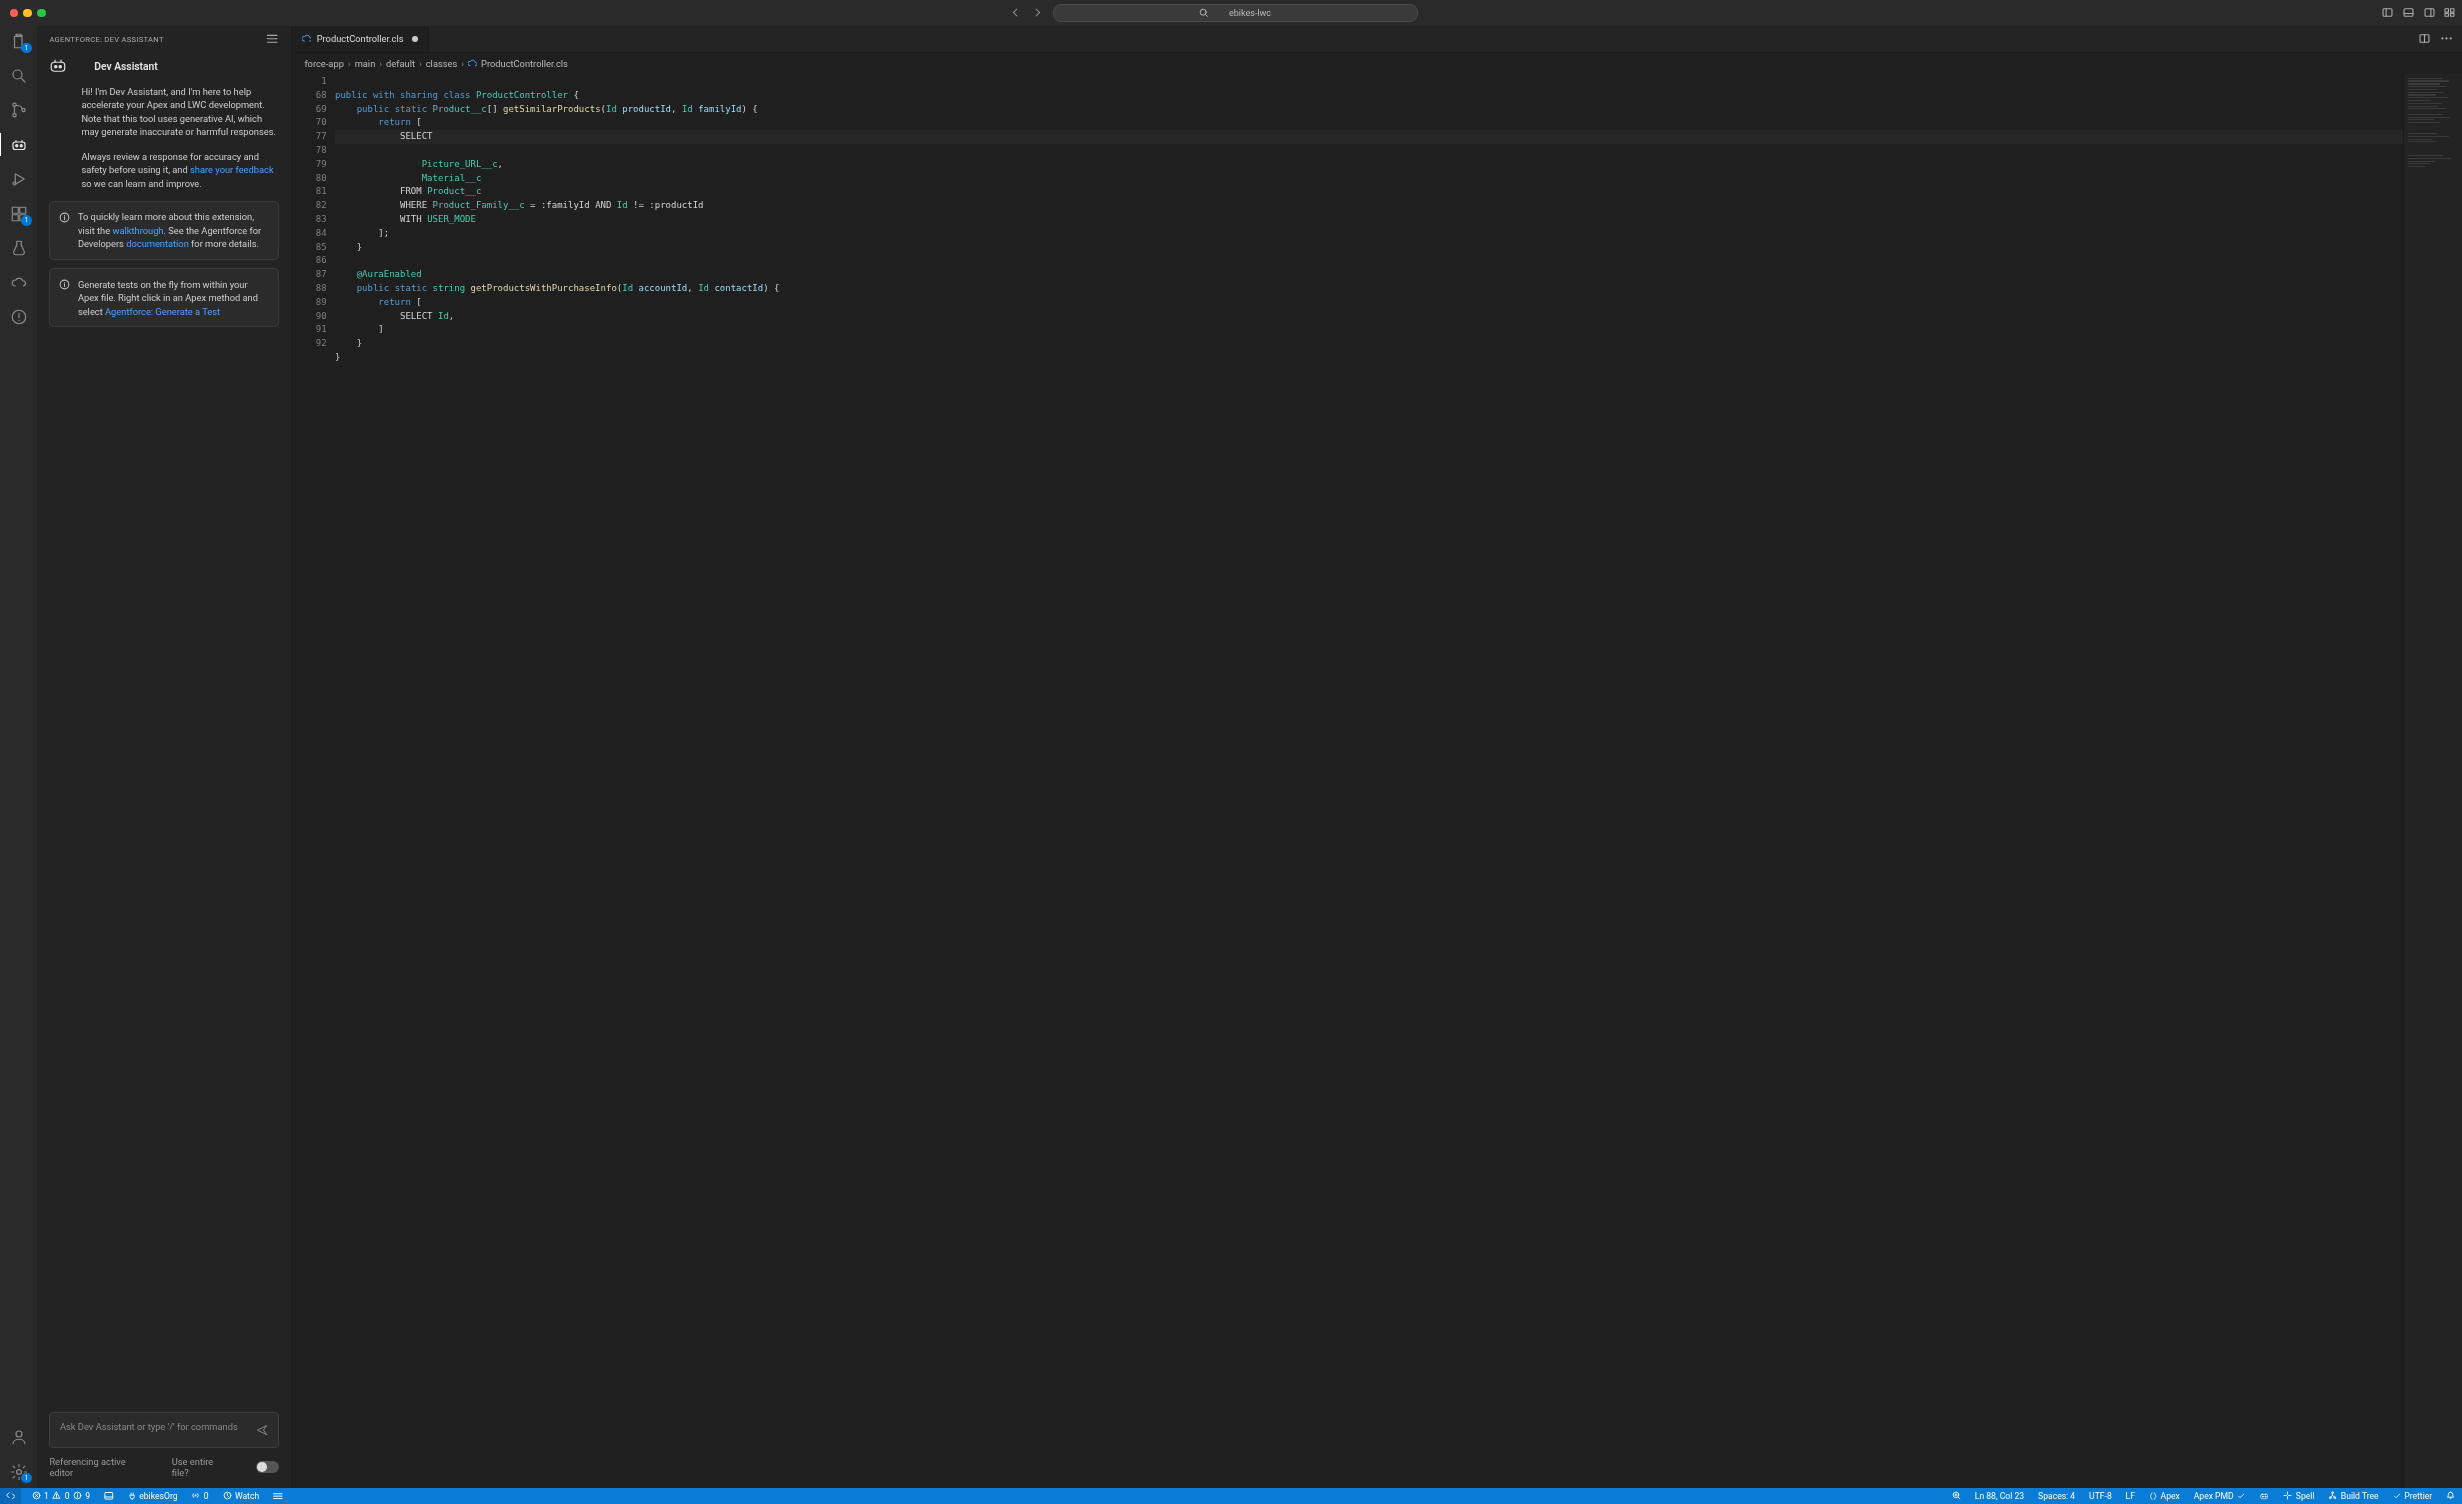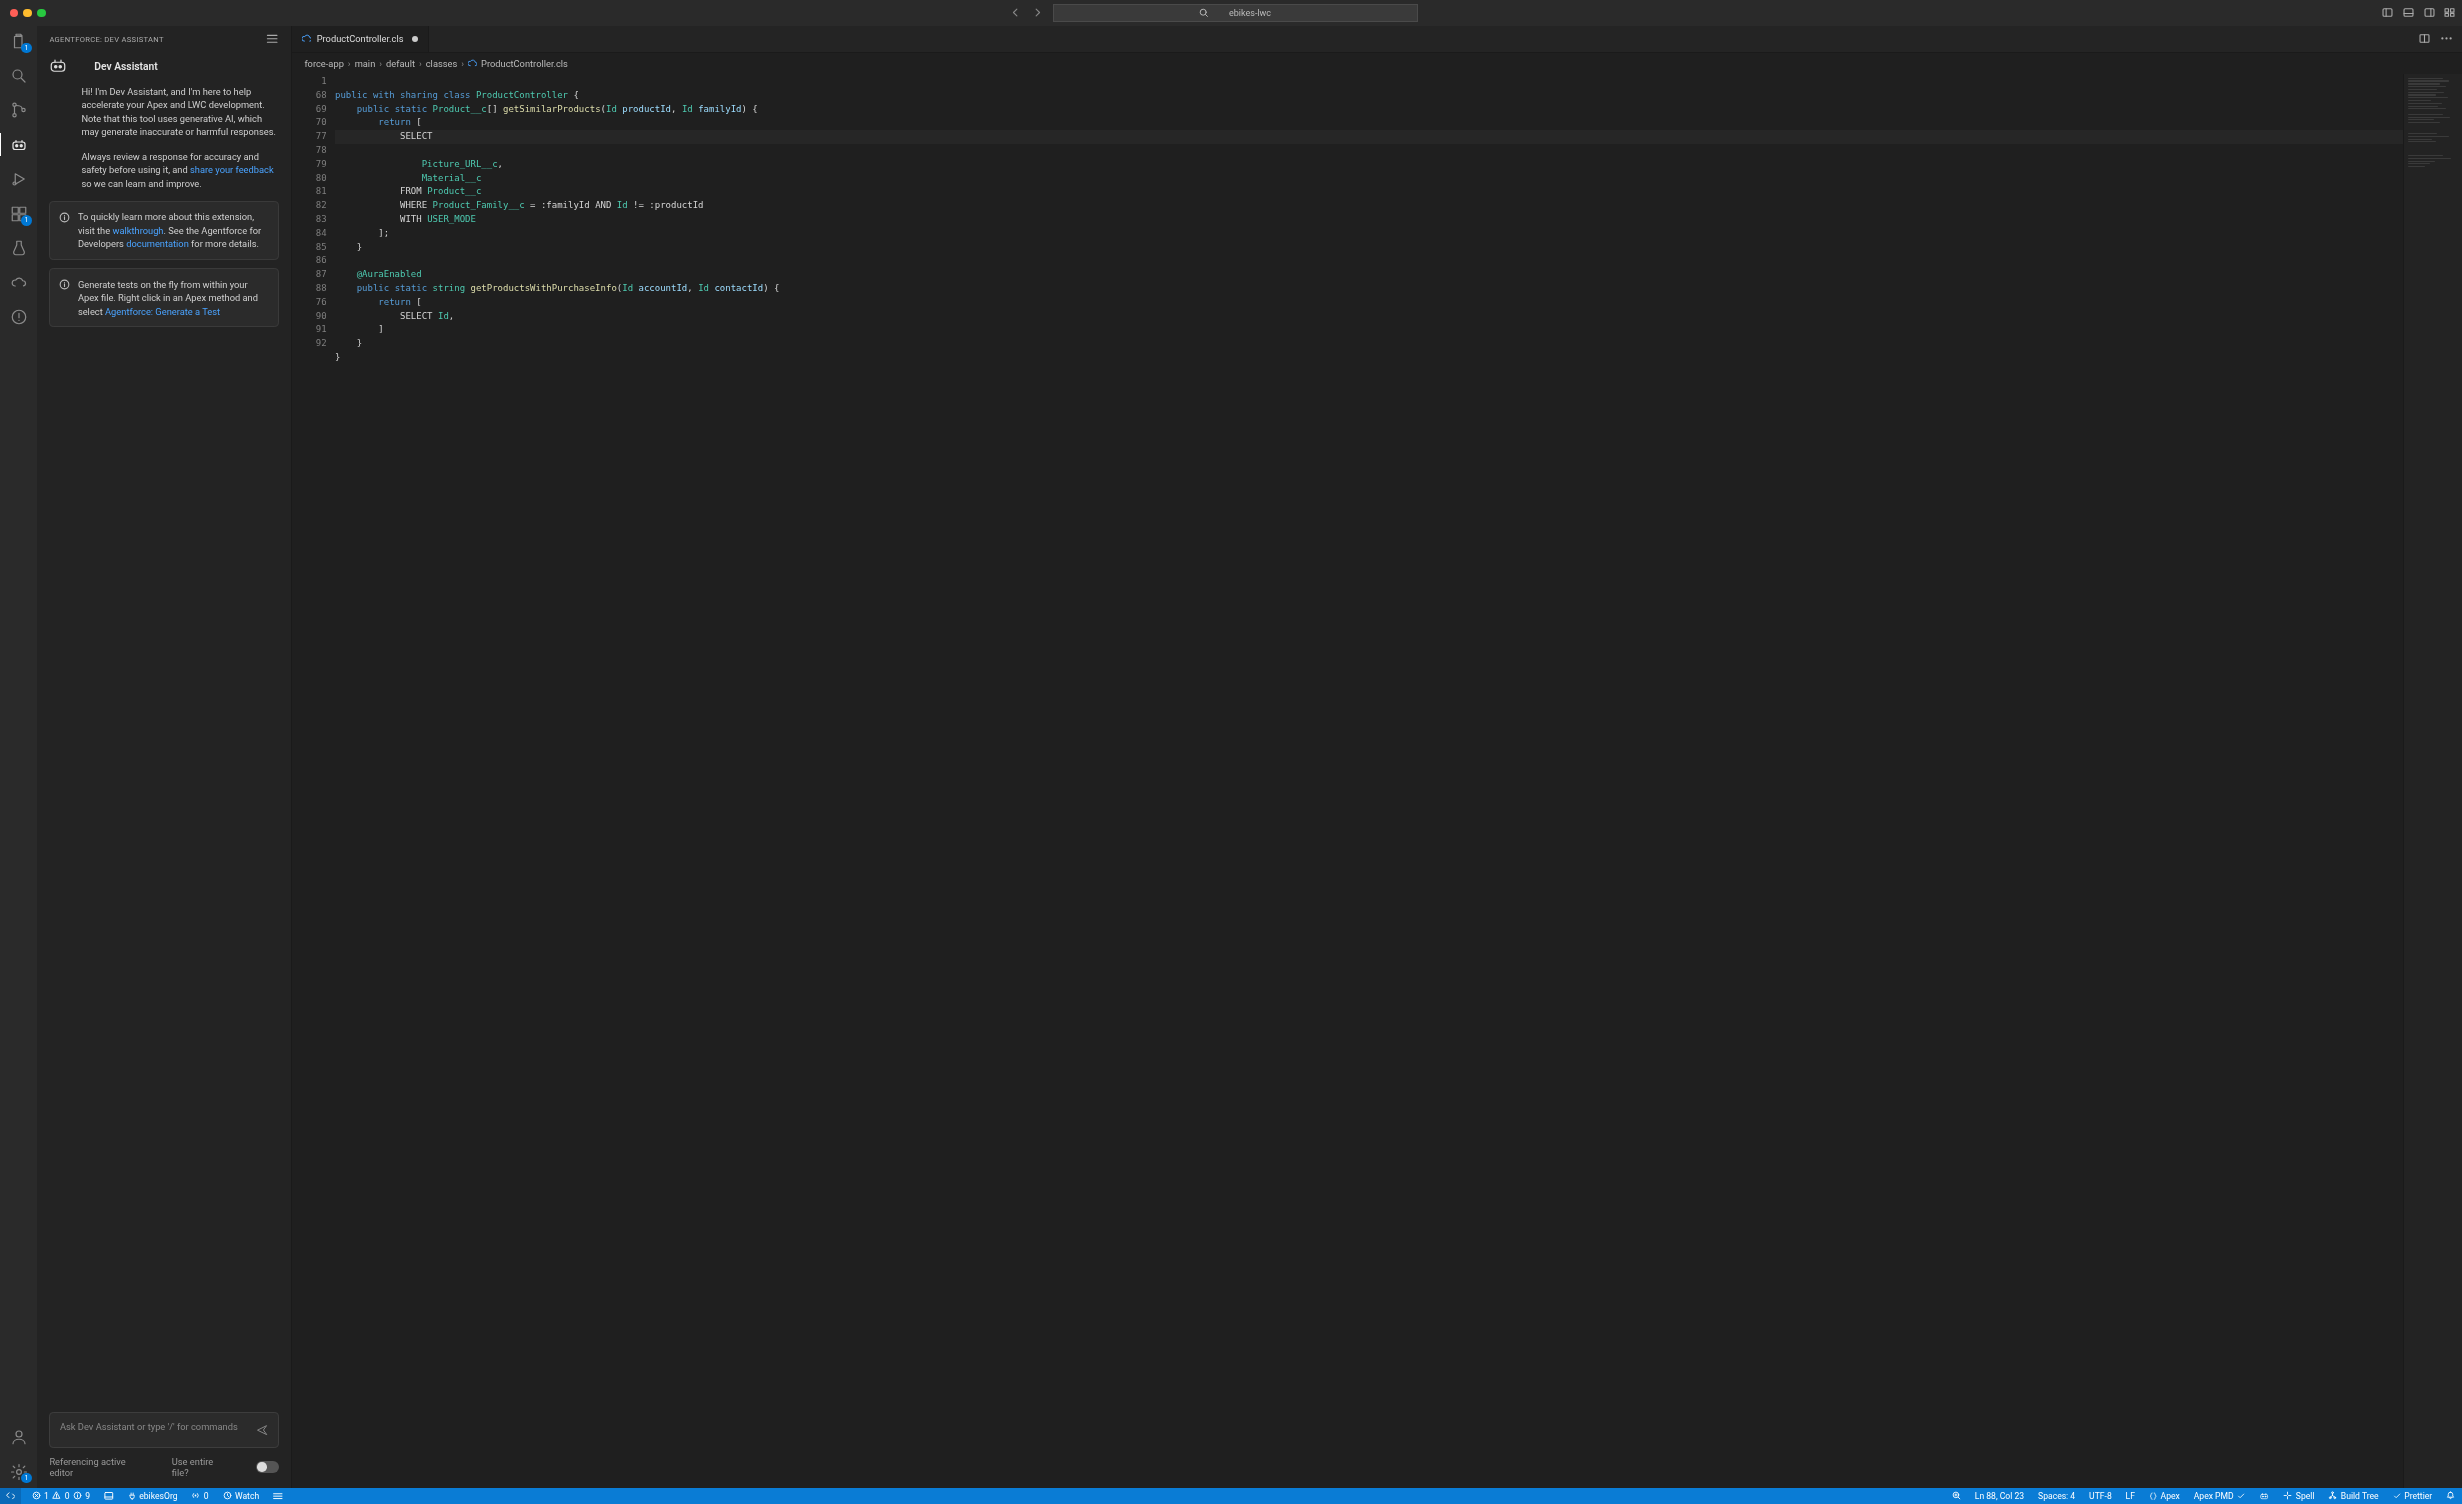--- a/index.html
+++ b/index.html
@@ -27,21 +27,21 @@
   .traffic .dot { width: 8.3px; height: 8.3px; border-radius: 50%; }
   .dot.red    { background: #ff5f57; }
   .dot.yellow { background: #febc2e; }
   .dot.green  { background: #28c840; }
   .nav-arrows { display: flex; gap: 11px; margin-left: auto; margin-right: 9.6px; color: #888; }
   .search-pill {
     flex: 0 0 365px;
     height: 18px;
     background: #3a3a3a;
     border: 0.7px solid #4a4a4a;
-    border-radius: 0;
+    border-radius: 8px;
     display: flex;
     align-items: center;
     justify-content: center;
     gap: 20px;
     color: #bbb;
     font-size: 9px;
   }
   .title-right { margin-left: auto; display: flex; gap: 9.6px; color: #aaa; }
 
   
@@ -397,21 +397,21 @@
 <div>79</div>
 <div>80</div>
 <div>81</div>
 <div>82</div>
 <div>83</div>
 <div>84</div>
 <div>85</div>
 <div>86</div>
 <div>87</div>
 <div>88</div>
-<div>76</div>
+<div>89</div>
 <div>90</div>
 <div>91</div>
 <div>92</div>
       </div>
       <div class="code">
 <span class="kw">public</span> <span class="kw">with sharing</span> <span class="kw">class</span> <span class="type">ProductController</span> <span class="pun">{</span>
     <span class="kw">public</span> <span class="kw">static</span> <span class="type">Product__c</span><span class="pun">[]</span> <span class="fn">getSimilarProducts</span><span class="pun">(</span><span class="type">Id</span> <span class="id">productId</span><span class="pun">, </span><span class="type">Id</span> <span class="id">familyId</span><span class="pun">)</span> <span class="pun">{</span>
         <span class="kw">return</span> <span class="pun">[</span>
 <span class="hlrow">            <span class="sql">SELECT</span></span>
                 <span class="type">Picture_URL__c</span><span class="pun">,</span>

